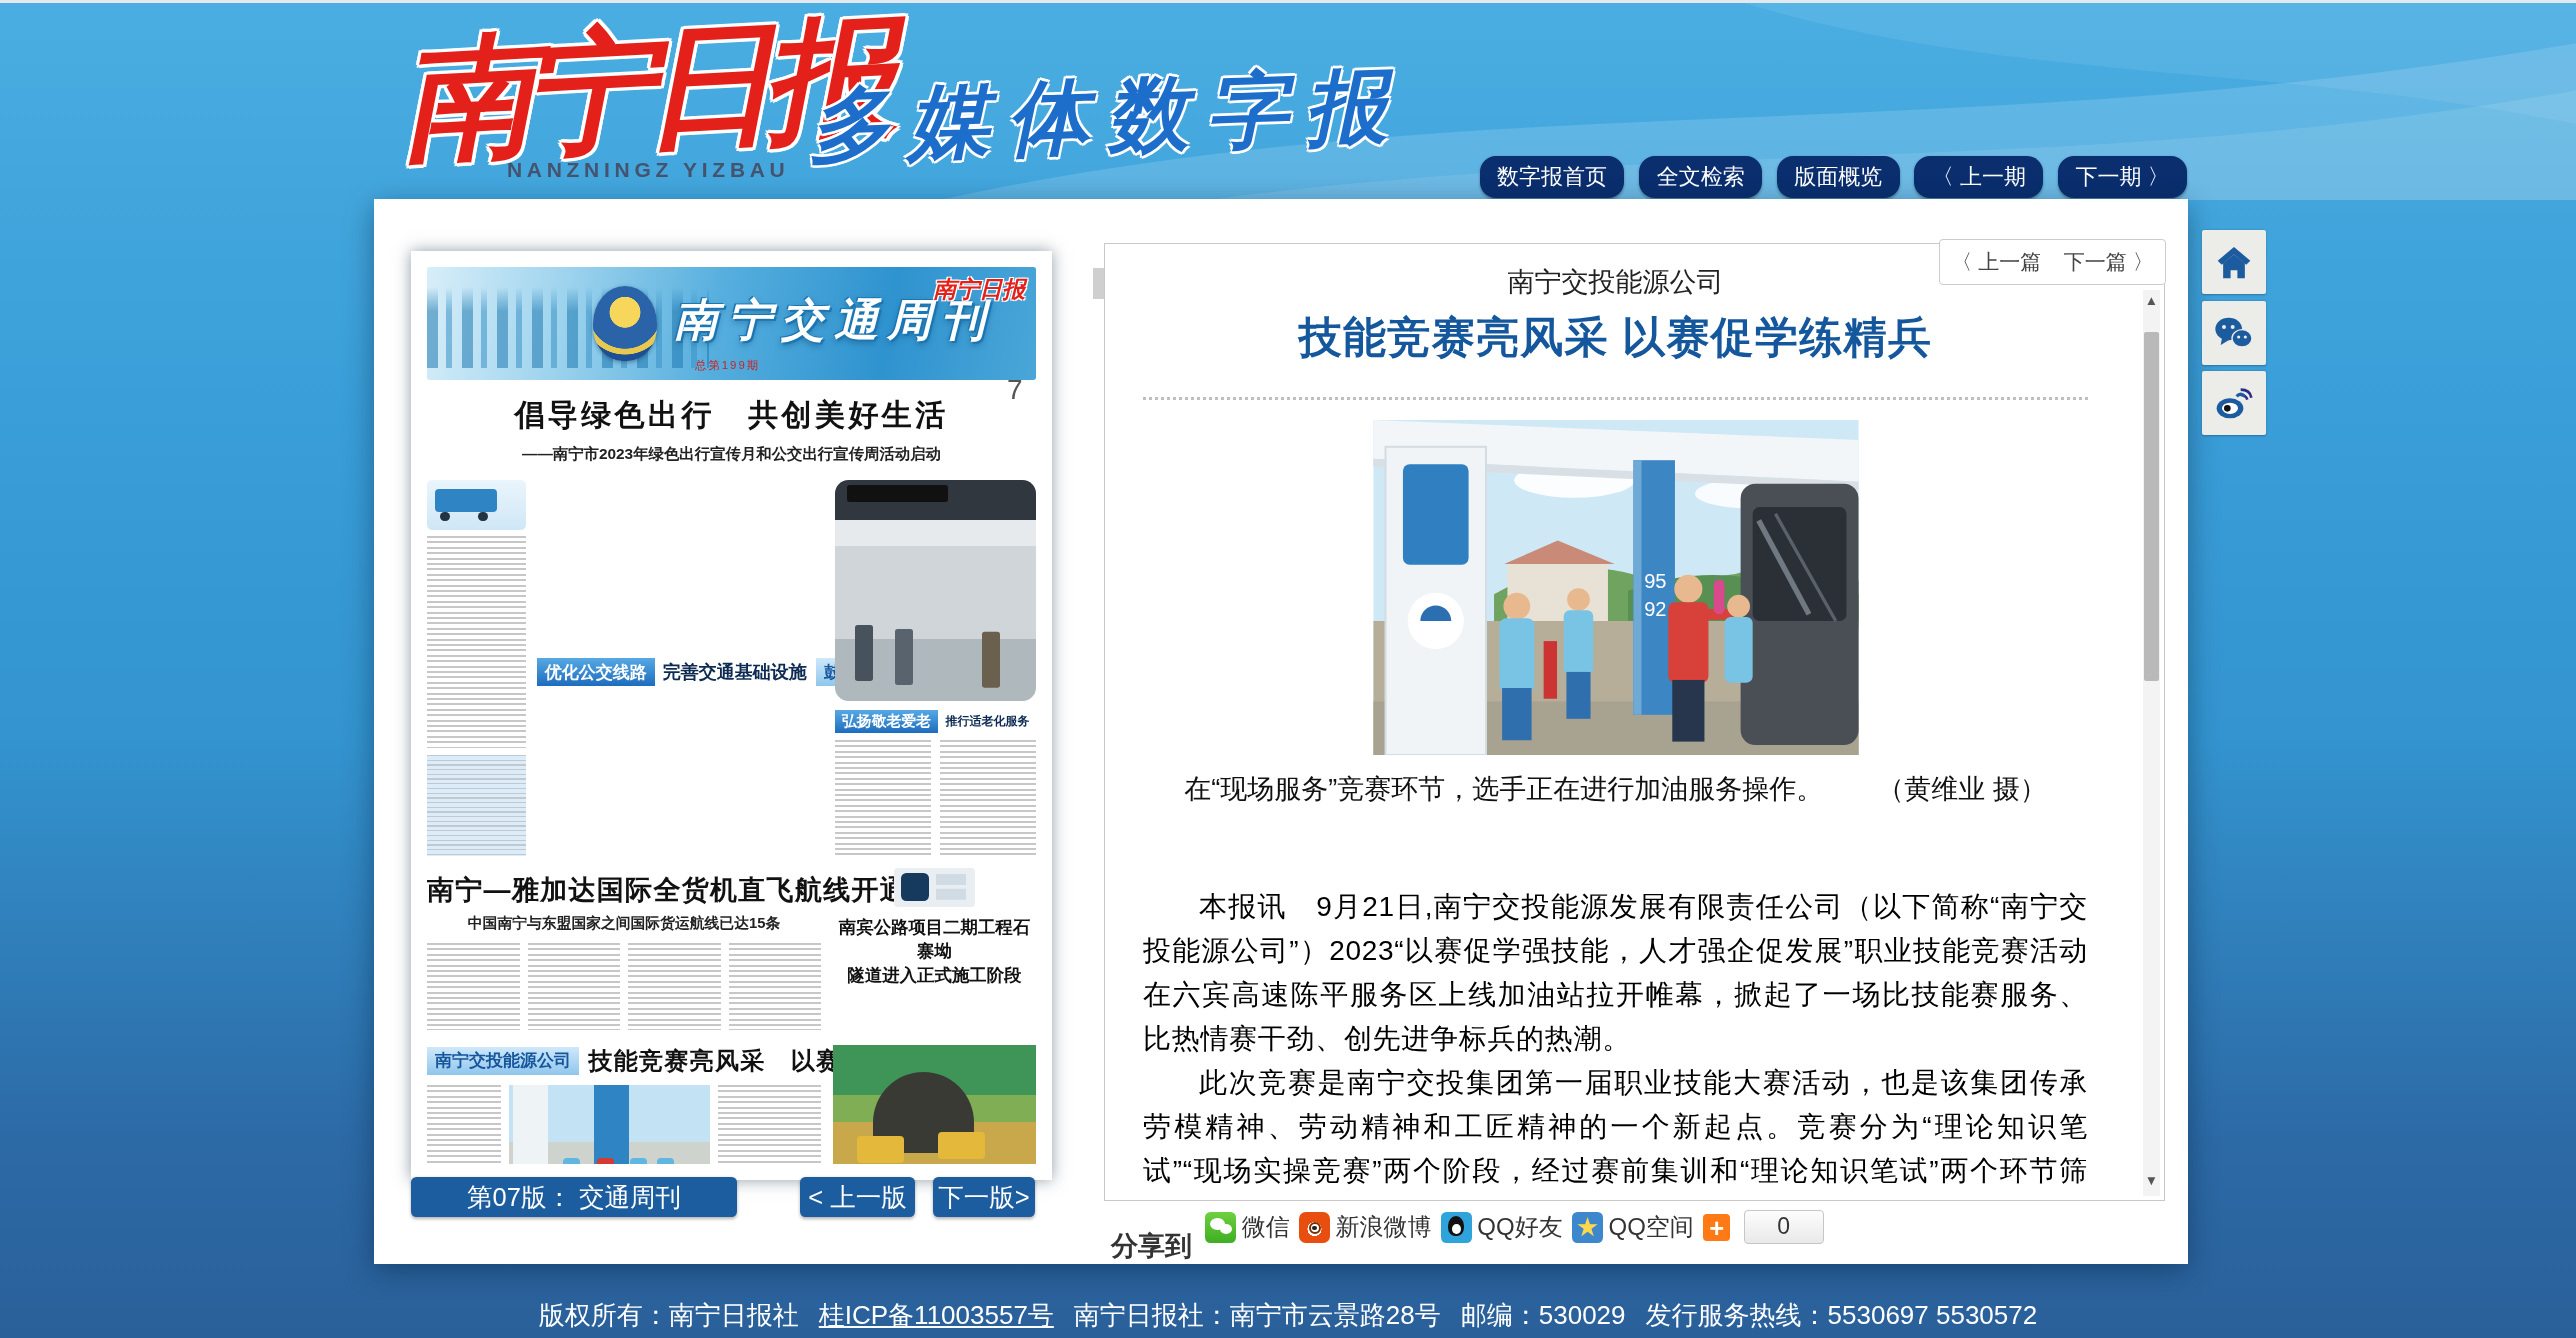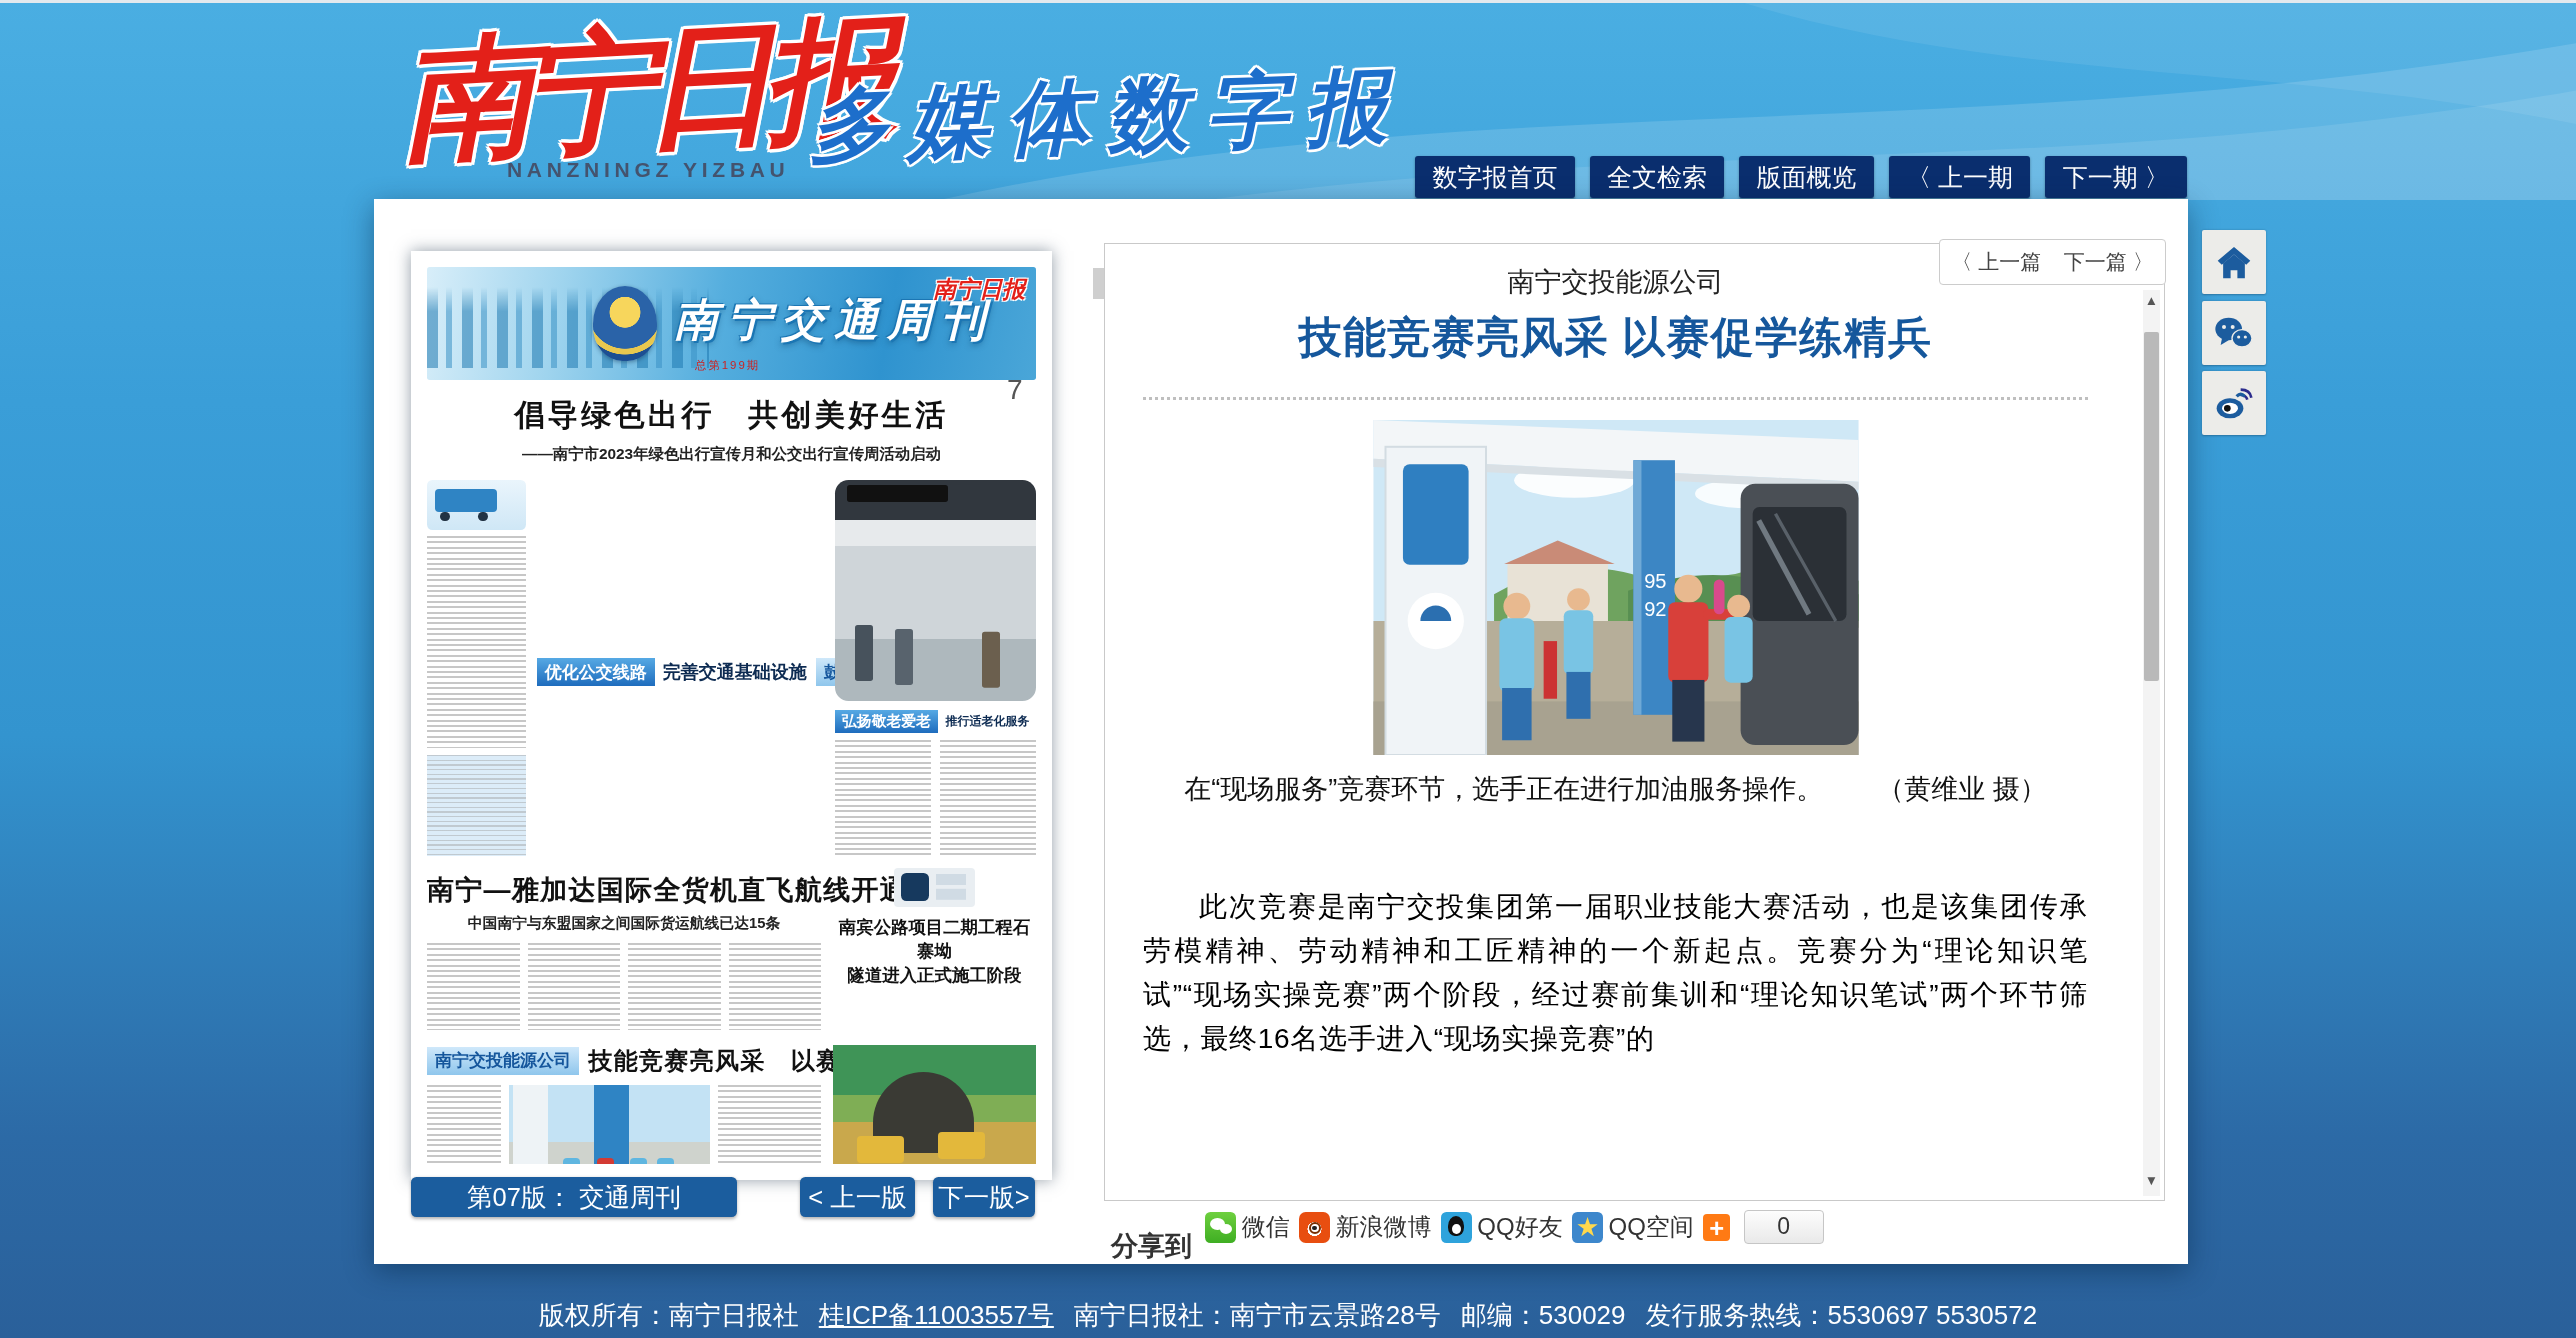--- a/index.html
+++ b/index.html
@@ -12,22 +12,22 @@
   .swoosh{position:absolute;top:0;left:0;width:2576px;height:197px;}
   .logo-red{position:absolute;left:400px;top:5.4px;width:644px;height:168px;}
   .logo-cn{font-size:133px;font-weight:bold;font-style:italic;color:#e32019;letter-spacing:-12px;
     transform:rotate(-3deg);line-height:154px;
     text-shadow:-2.7px -2.7px 0 #fff,2.7px -2.7px 0 #fff,-2.7px 2.7px 0 #fff,2.7px 2.7px 0 #fff,0 -3.4px 0 #fff,0 3.4px 0 #fff,-3.4px 0 0 #fff,3.4px 0 0 #fff;}
   .logo-sub{margin-top:-4px;margin-left:107px;font-size:21px;font-weight:bold;color:#44536e;letter-spacing:4.7px;}
   .logo-tag{position:absolute;left:808px;top:59px;font-size:82px;font-weight:bold;font-style:italic;
     color:#1d6ecb;letter-spacing:17.4px;transform:rotate(-2deg);
     text-shadow:-2px -2px 0 #fff,2px -2px 0 #fff,-2px 2px 0 #fff,2px 2px 0 #fff,0 2.7px 0 #fff,0 -2.7px 0 #fff;}
   .topnav{position:absolute;right:389px;top:153px;display:flex;gap:14.8px;}
-  .tbtn{height:42px;line-height:42px;padding:0 17.4px;background:#0a2e6e;color:#fff;font-size:25px;
-    border-radius:3px;white-space:nowrap;box-shadow:0 1.3px 2.7px rgba(0,0,0,.35);cursor:pointer;}
+  .tbtn{height:42px;line-height:42px;padding:0 17.4px;background:#0a2e6e;color:#fff;font-size:22px;
+    border-radius:16px;white-space:nowrap;box-shadow:0 1.3px 2.7px rgba(0,0,0,.35);cursor:pointer;}
 
   
   .main-panel{position:absolute;left:374px;top:199px;width:1814px;height:1065px;background:#ffffff;
     box-shadow:0 6.7px 27px rgba(0,30,60,.45);}
 
   
   .paper-card{position:absolute;left:411px;top:239px;width:641px;height:929px;background:#fff;
     box-shadow:0 0 14.8px rgba(40,60,80,.5);overflow:hidden;cursor:pointer;margin-top:12px;}
   .paper-in{position:absolute;left:16px;top:16px;width:609px;height:897px;overflow:hidden;}
   .pbanner{position:relative;width:609px;height:113px;overflow:hidden;border-radius:2.7px;
@@ -348,20 +348,21 @@
         <rect x="492" y="282" width="46" height="16" rx="8" fill="#d8403a"></rect>
         <rect x="508" y="238" width="16" height="52" rx="8" fill="#d84a8c"></rect>
         <circle cx="545" cy="278" r="17" fill="#e8b98f"></circle>
         <rect x="524" y="294" width="42" height="98" rx="9" fill="#79c4e4"></rect>
         <rect x="254" y="330" width="20" height="86" fill="#cc3333"></rect>
       </svg>
 
       <div class="art-caption">在“现场服务”竞赛环节，选手正在进行加油服务操作。　　（黄维业 摄）</div>
 
       <div class="art-paras">
+        <p>本报讯　9月21日,南宁交投能源发展有限责任公司（以下简称“南宁交投能源公司”）2023“以赛促学强技能，人才强企促发展”职业技能竞赛活动在六宾高速陈平服务区上线加油站拉开帷幕，掀起了一场比技能赛服务、比热情赛干劲、创先进争标兵的热潮。</p>
         <p>此次竞赛是南宁交投集团第一届职业技能大赛活动，也是该集团传承劳模精神、劳动精神和工匠精神的一个新起点。竞赛分为“理论知识笔试”“现场实操竞赛”两个阶段，经过赛前集训和“理论知识笔试”两个环节筛选，最终16名选手进入“现场实操竞赛”的</p>
       </div>
     </div>
 
     <div class="scrolltrack">
       <div class="scrollup">▲</div>
       <div class="scrollthumb"></div>
       <div class="scrolldn">▼</div>
     </div>
   </div>

